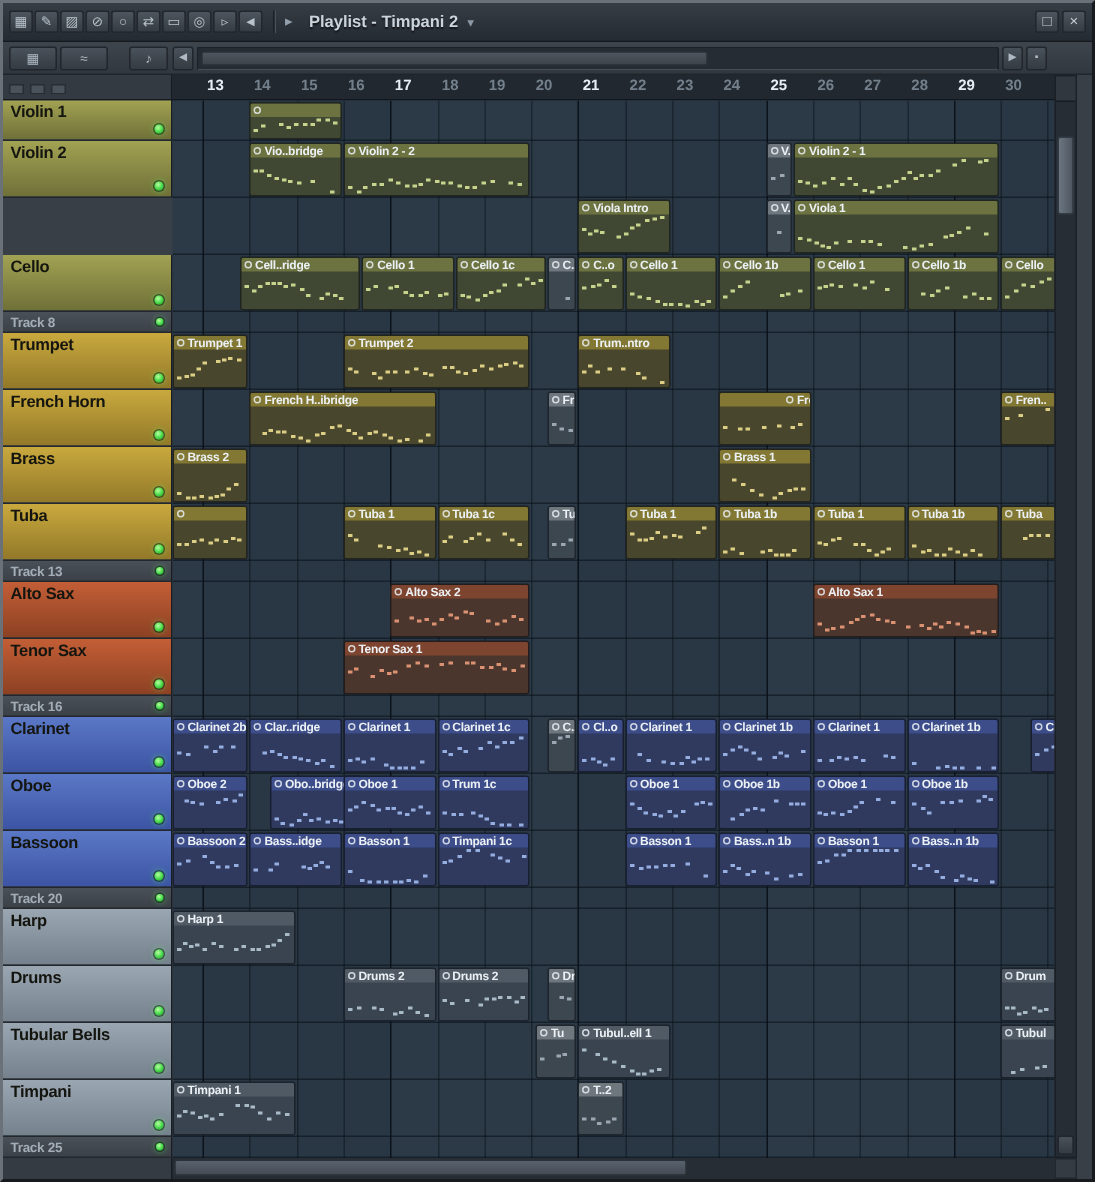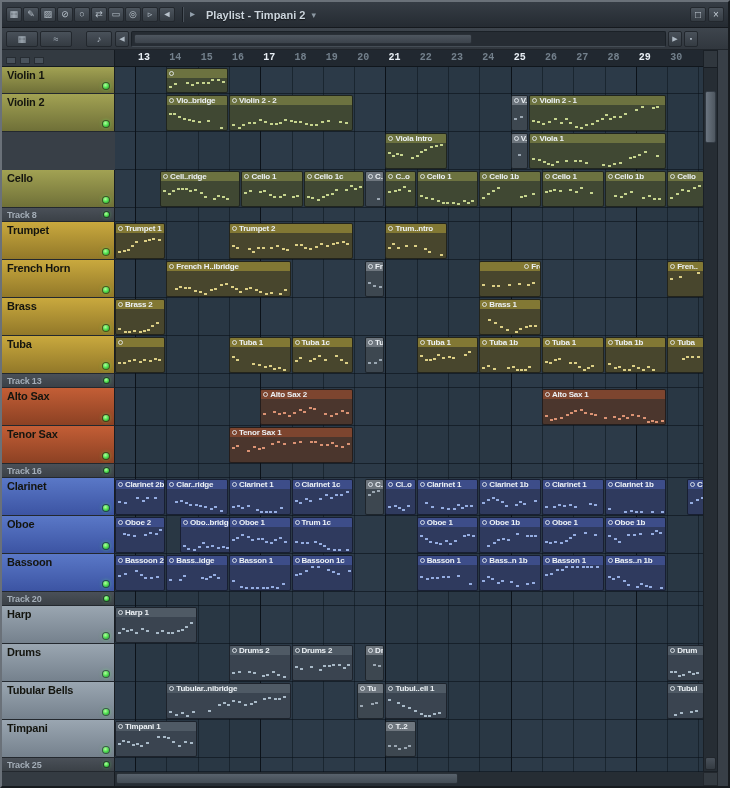--- a/index.html
+++ b/index.html
@@ -42,21 +42,21 @@
     border:1px solid #1B2127;border-bottom-color:#454D55;box-sizing:border-box;border-radius:2px;}
   #hs-thumb{position:absolute;left:2px;top:2px;width:338px;height:10px;
     background:linear-gradient(#4E565F,#3C434B);border:1px solid #2A3037;border-radius:2px;box-sizing:border-box;}
   #hs-right{left:666px;}
   #hs-extra{left:682px;}
   
   #corner{position:absolute;left:0;top:48px;width:113px;height:17px;background:#333A41;
     border-right:1px solid #141A20;border-bottom:1px solid #141A20;box-sizing:border-box;}
   .mini{display:inline-block;width:8px;height:5px;background:#4A535C;border:1px solid #272D33;margin:5px 0 0 4px;}
   #timeline{position:absolute;left:113px;top:48px;width:589px;height:17px;background:#212830;
-    border-bottom:1px solid #10161C;box-sizing:border-box;overflow:hidden;font-family:Liberation Mono, monospace;}
+    border-bottom:1px solid #10161C;box-sizing:border-box;overflow:hidden;}
   .tl-num{position:absolute;top:2px;font-size:10px;font-weight:bold;color:#73808C;}
   .tl-num.accent{color:#E8EEF4;}
   
   #tracks{position:absolute;left:0;top:65px;width:113px;height:705px;}
   .tpanel{position:absolute;left:0;width:113px;box-sizing:border-box;
     border-bottom:1px solid #23282E;border-right:1px solid #181D22;}
   .tpanel.sep{background:linear-gradient(#4A5058,#3B4147);}
   .tname{position:absolute;left:5px;top:2px;font-size:11px;font-weight:bold;color:#14150F;letter-spacing:-0.2px;}
   .tpanel.sep .tname{font-size:9px;color:#A3ADB7;top:2px;}
   .led{position:absolute;right:5px;bottom:4px;width:6px;height:6px;border-radius:50%;
@@ -1354,21 +1354,21 @@
           <i style="left: 32px; top: 22px; background: rgb(149, 173, 225);"></i>
           <i style="left: 36px; top: 22px; background: rgb(149, 173, 225);"></i>
           <i style="left: 41px; top: 21px; background: rgb(149, 173, 225);"></i>
           <i style="left: 46px; top: 22px; background: rgb(149, 173, 225);"></i>
           <i style="left: 52px; top: 18px; background: rgb(149, 173, 225);"></i>
         </div>
       </div>
       <div class="clip" style="left: 176.532px; top: 488px; width: 61.6px; height: 36px; background: rgb(47, 58, 94);">
         <div class="chead" style="background: rgb(61, 77, 137);">
           <span class="cmute"></span>
-          <span class="clabel">Bassoon 1c</span>
+          <span class="clabel">Timpani 1c</span>
         </div>
         <div class="cbody">
           <i style="left: 2px; top: 9px; background: rgb(149, 173, 225);"></i>
           <i style="left: 6px; top: 8px; background: rgb(149, 173, 225);"></i>
           <i style="left: 12px; top: 5px; background: rgb(149, 173, 225);"></i>
           <i style="left: 18px; top: 1px; background: rgb(149, 173, 225);"></i>
           <i style="left: 24px; top: 1px; background: rgb(149, 173, 225);"></i>
           <i style="left: 34px; top: 4px; background: rgb(149, 173, 225);"></i>
           <i style="left: 39px; top: 6px; background: rgb(149, 173, 225);"></i>
           <i style="left: 44px; top: 8px; background: rgb(149, 173, 225);"></i>
@@ -1521,47 +1521,20 @@
         <div class="cbody">
           <i style="left: 2px; top: 16px; background: rgb(169, 186, 200);"></i>
           <i style="left: 6px; top: 16px; background: rgb(169, 186, 200);"></i>
           <i style="left: 10px; top: 20px; background: rgb(169, 186, 200);"></i>
           <i style="left: 14px; top: 19px; background: rgb(169, 186, 200);"></i>
           <i style="left: 20px; top: 16px; background: rgb(169, 186, 200);"></i>
           <i style="left: 24px; top: 18px; background: rgb(169, 186, 200);"></i>
           <i style="left: 28px; top: 17px; background: rgb(169, 186, 200);"></i>
         </div>
       </div>
-      <div class="clip" style="left: 51.332px; top: 616px; width: 124.2px; height: 36px; background: rgb(58, 68, 80);">
-        <div class="chead" style="background: rgb(79, 90, 101);">
-          <span class="cmute"></span>
-          <span class="clabel">Tubular..nibridge</span>
-        </div>
-        <div class="cbody">
-          <i style="left: 2px; top: 18px; background: rgb(169, 186, 200);"></i>
-          <i style="left: 8px; top: 21px; background: rgb(169, 186, 200);"></i>
-          <i style="left: 14px; top: 19px; background: rgb(169, 186, 200);"></i>
-          <i style="left: 19px; top: 22px; background: rgb(169, 186, 200);"></i>
-          <i style="left: 25px; top: 18px; background: rgb(169, 186, 200);"></i>
-          <i style="left: 41px; top: 17px; background: rgb(169, 186, 200);"></i>
-          <i style="left: 51px; top: 11px; background: rgb(169, 186, 200);"></i>
-          <i style="left: 56px; top: 9px; background: rgb(169, 186, 200);"></i>
-          <i style="left: 60px; top: 11px; background: rgb(169, 186, 200);"></i>
-          <i style="left: 65px; top: 7px; background: rgb(169, 186, 200);"></i>
-          <i style="left: 71px; top: 8px; background: rgb(169, 186, 200);"></i>
-          <i style="left: 77px; top: 11px; background: rgb(169, 186, 200);"></i>
-          <i style="left: 83px; top: 10px; background: rgb(169, 186, 200);"></i>
-          <i style="left: 87px; top: 8px; background: rgb(169, 186, 200);"></i>
-          <i style="left: 96px; top: 5px; background: rgb(169, 186, 200);"></i>
-          <i style="left: 101px; top: 4px; background: rgb(169, 186, 200);"></i>
-          <i style="left: 107px; top: 5px; background: rgb(169, 186, 200);"></i>
-          <i style="left: 111px; top: 5px; background: rgb(169, 186, 200);"></i>
-          <i style="left: 116px; top: 3px; background: rgb(169, 186, 200);"></i>
-        </div>
-      </div>
       <div class="clip" style="left: 242.262px; top: 616px; width: 27.17px; height: 36px; background: rgb(61, 71, 80);">
         <div class="chead" style="background: rgb(110, 118, 126);">
           <span class="cmute"></span>
           <span class="clabel">Tu</span>
         </div>
         <div class="cbody">
           <i style="left: 2px; top: 12px; background: rgb(155, 167, 178);"></i>
           <i style="left: 13px; top: 10px; background: rgb(155, 167, 178);"></i>
           <i style="left: 17px; top: 9px; background: rgb(155, 167, 178);"></i>
         </div>

